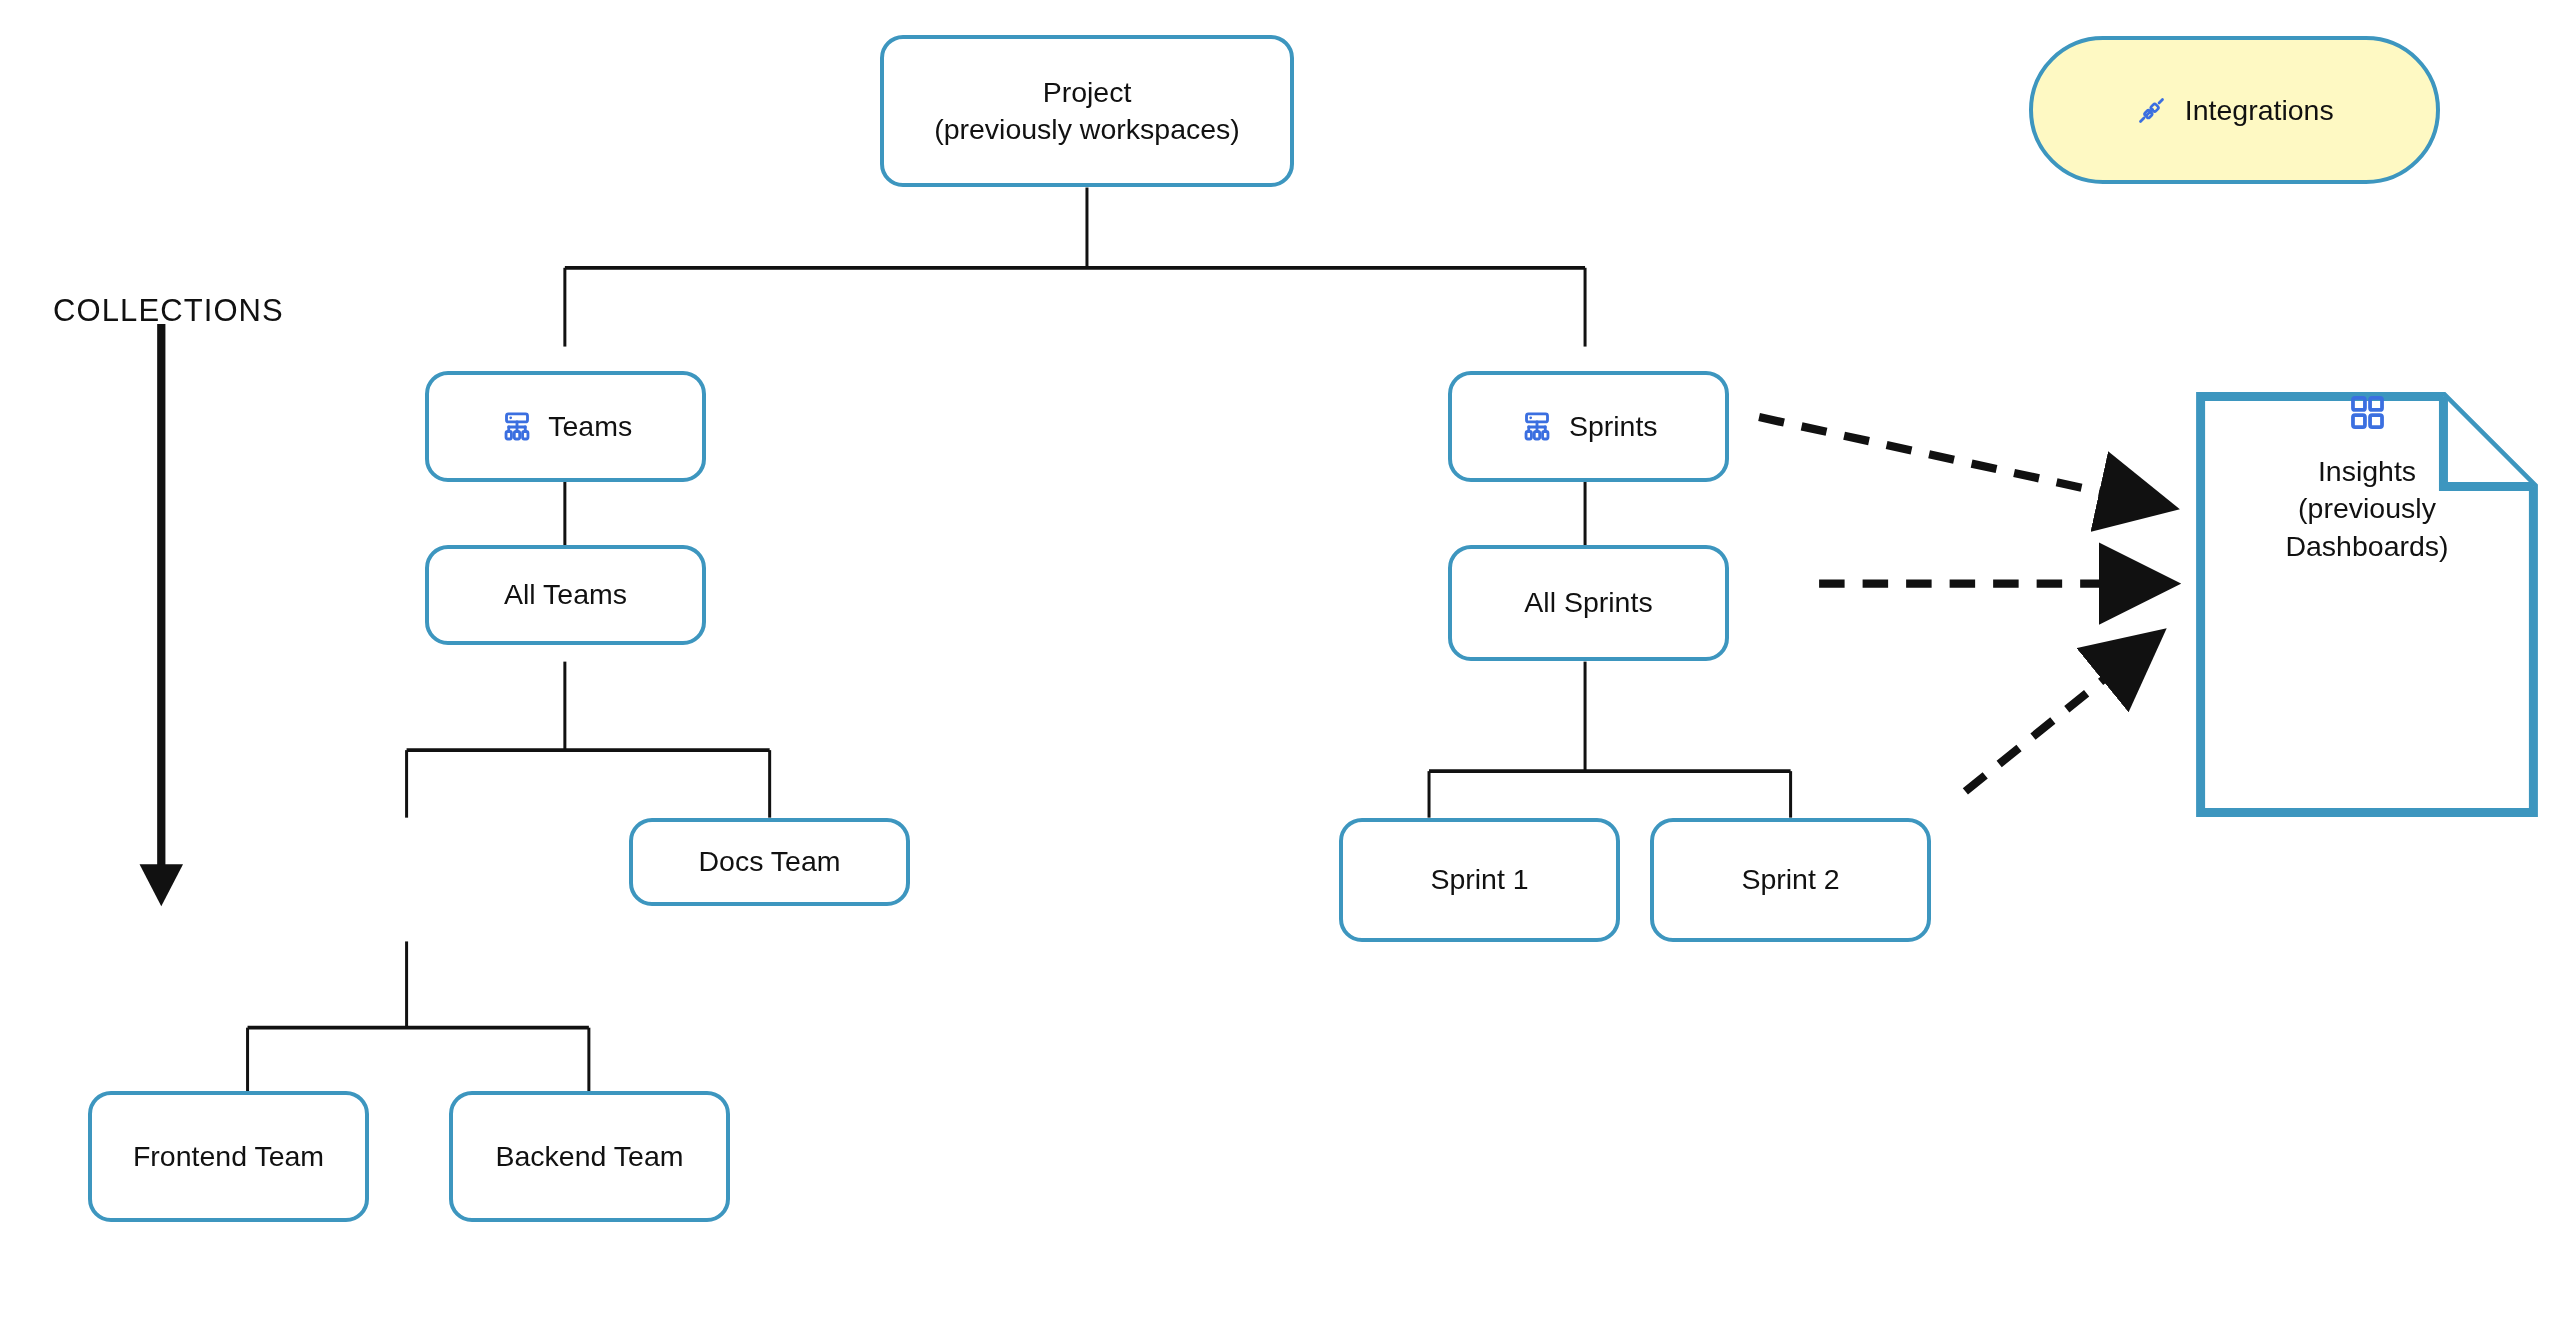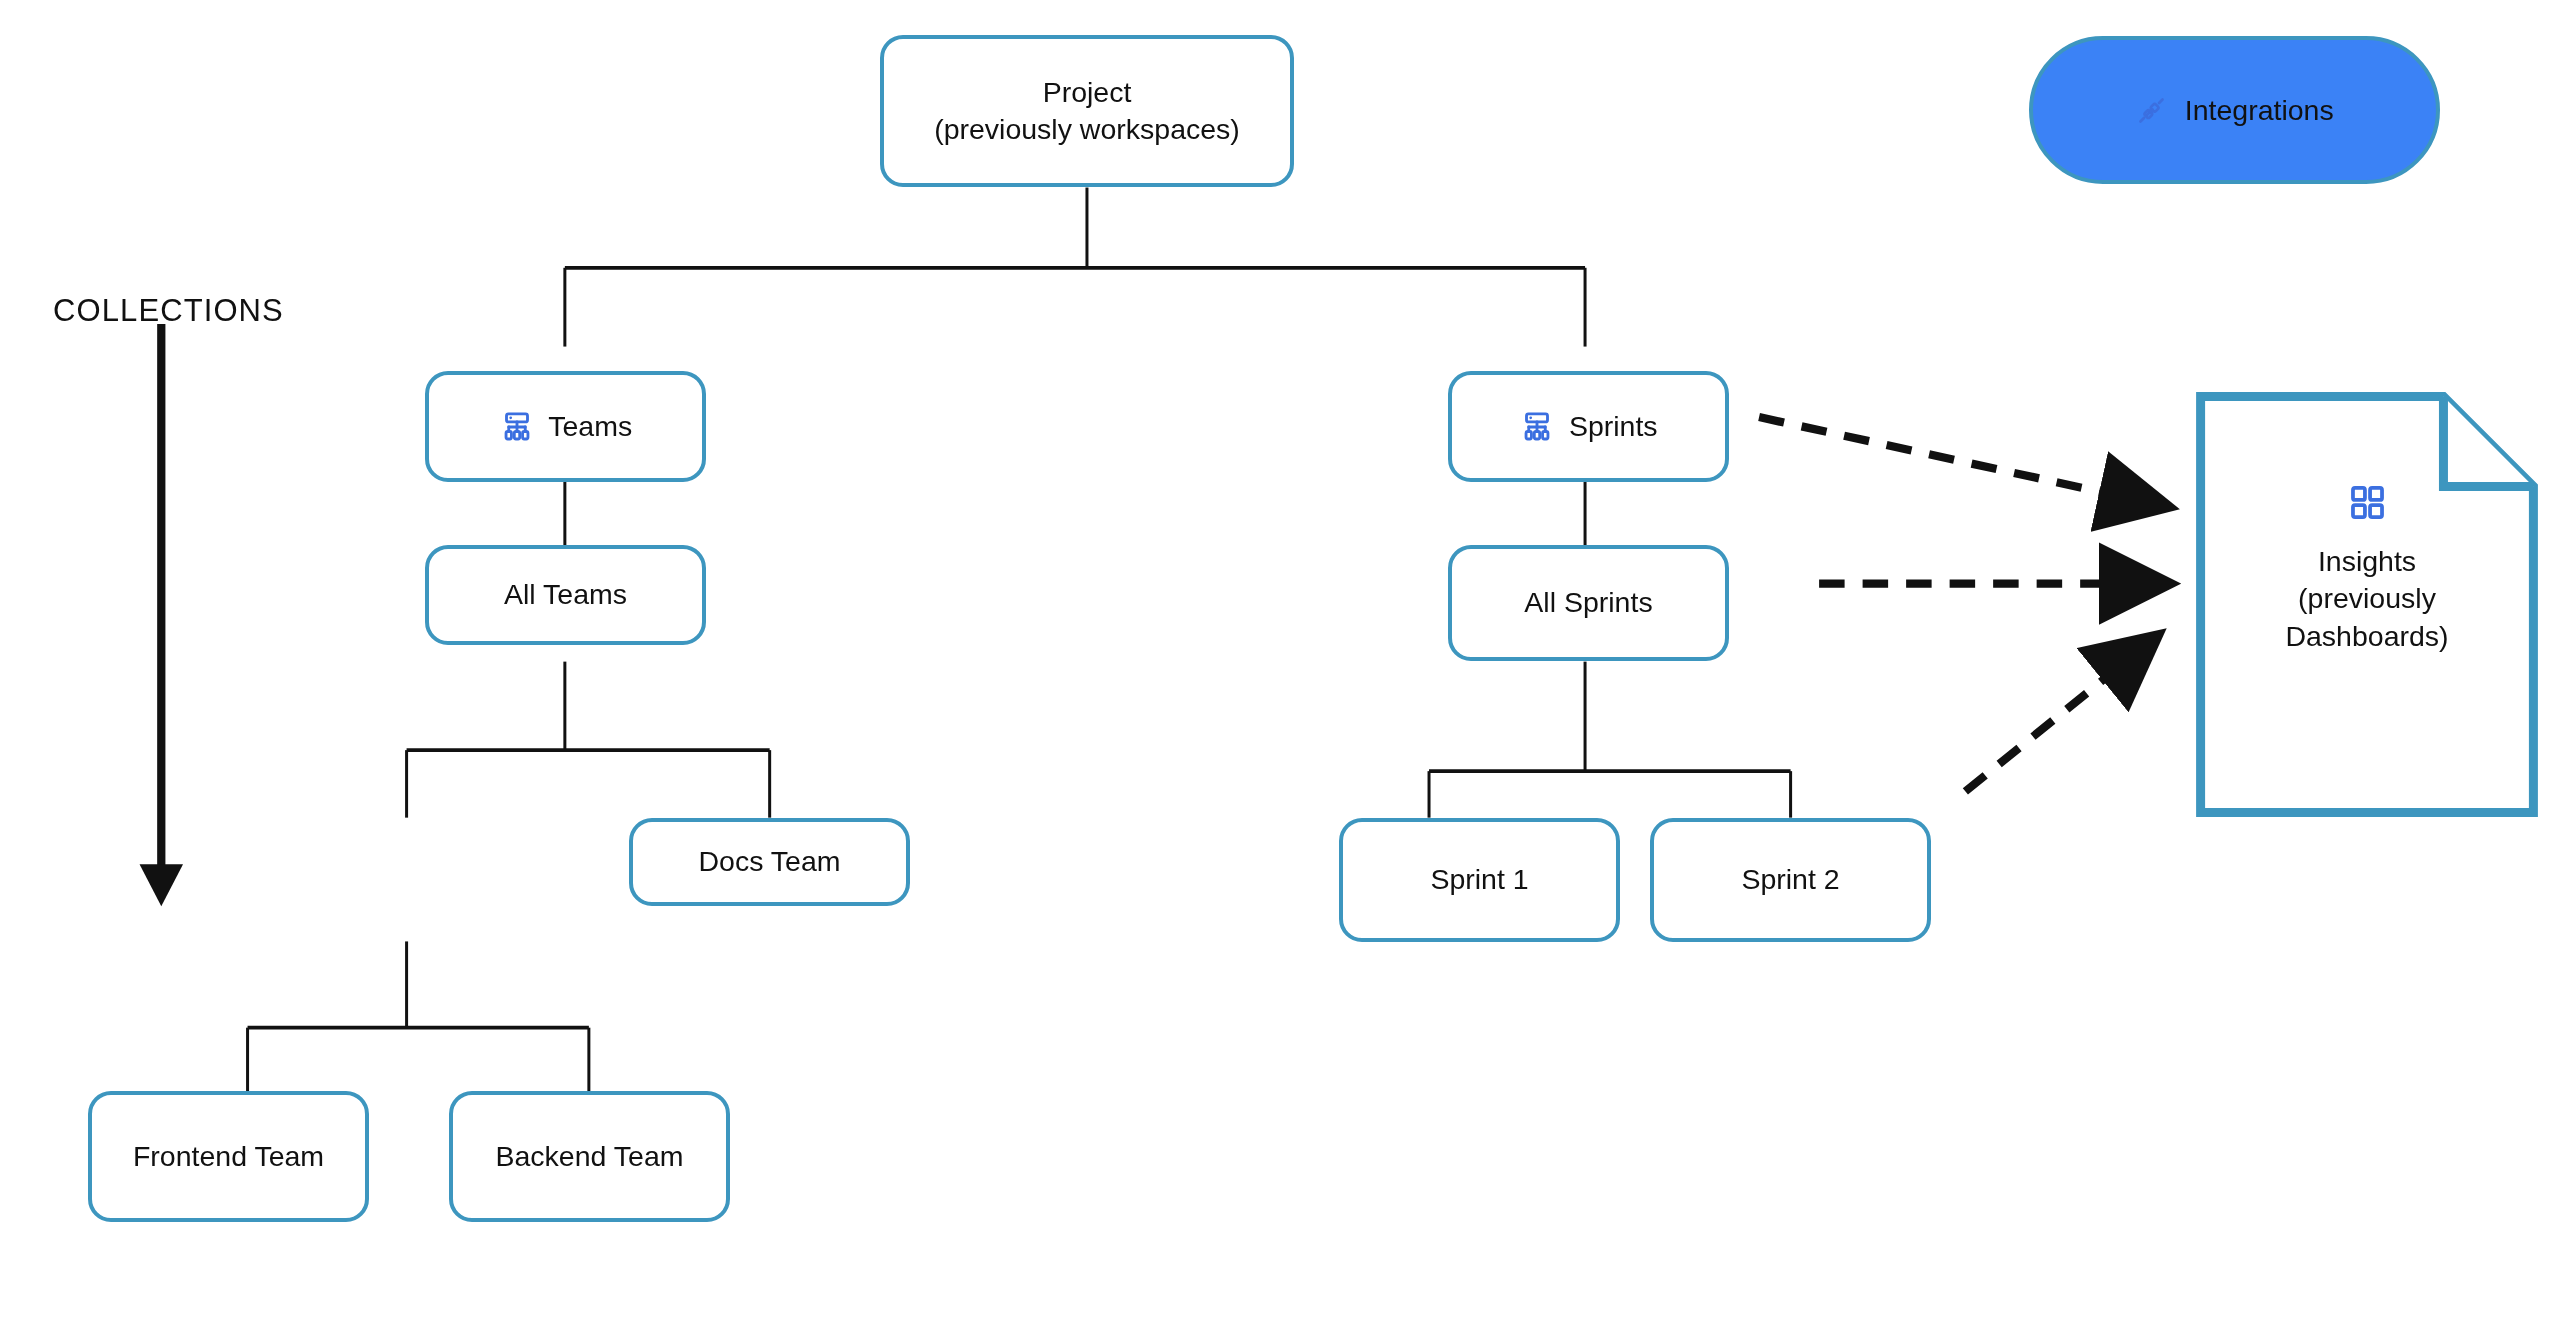--- a/index.html
+++ b/index.html
@@ -9,29 +9,29 @@
   svg.wires{position:absolute;left:0;top:0;width:2576px;height:1336px;pointer-events:none;}
 
   .node{position:absolute;box-sizing:border-box;border:4.5px solid #3d96bf;
         border-radius:23px;background:#fff;display:flex;align-items:center;
         justify-content:center;text-align:center;line-height:1.3;
         font-size:28.5px;color:#111;}
   .node .label{white-space:pre-line;}
   .node.with-icon{gap:13.5px;margin-top:24px;}
 
   .pill{position:absolute;box-sizing:border-box;border:4.5px solid #3d96bf;
-        border-radius:75px;background:#3b82f6;display:flex;align-items:center;
+        border-radius:75px;background:#fef9c3;display:flex;align-items:center;
         justify-content:center;gap:16.5px;font-size:28.5px;color:#111;}
 
   .collections-label{position:absolute;font-size:31px;letter-spacing:1.1px;color:#111;margin-top:12px;}
 
   .doc{position:absolute;}
   .doc .doc-content{position:absolute;left:0;top:0;width:100%;height:100%;
         display:flex;flex-direction:column;align-items:center;justify-content:flex-start;
-        padding-top:90px;box-sizing:border-box;}
+        box-sizing:border-box;}
   .doc .doc-title{font-size:28.5px;line-height:1.33;text-align:center;white-space:pre-line;color:#111;}
   .doc .doc-icon{margin-bottom:19.5px;}
 
   .ic{display:inline-block;line-height:0;}
 </style>
 </head>
 <body>
 
 <div id="canvas">
 

